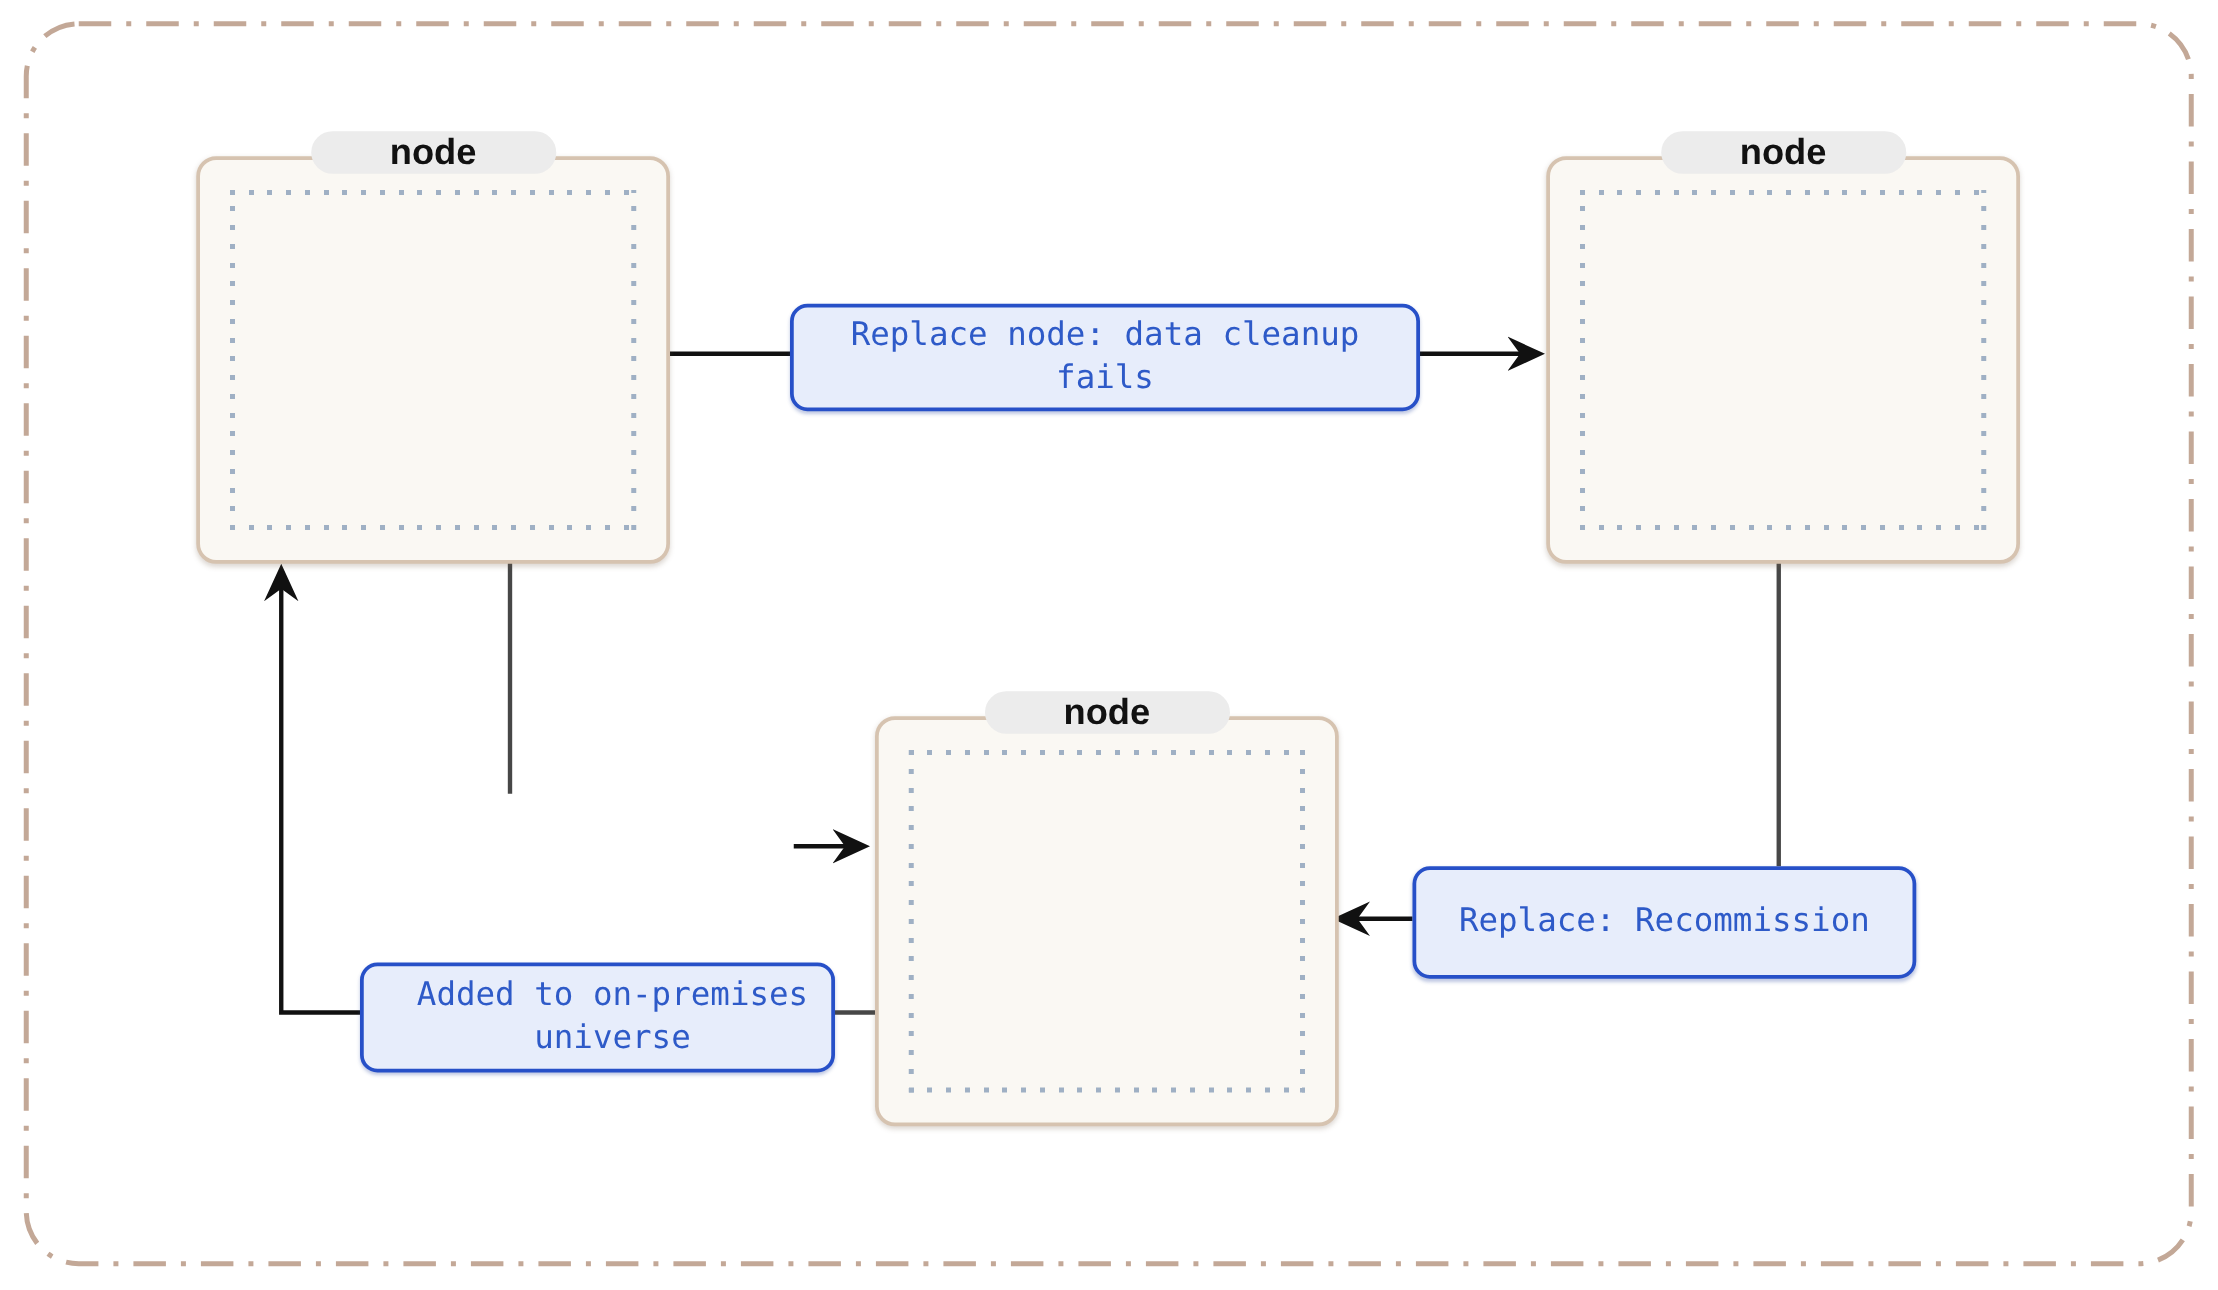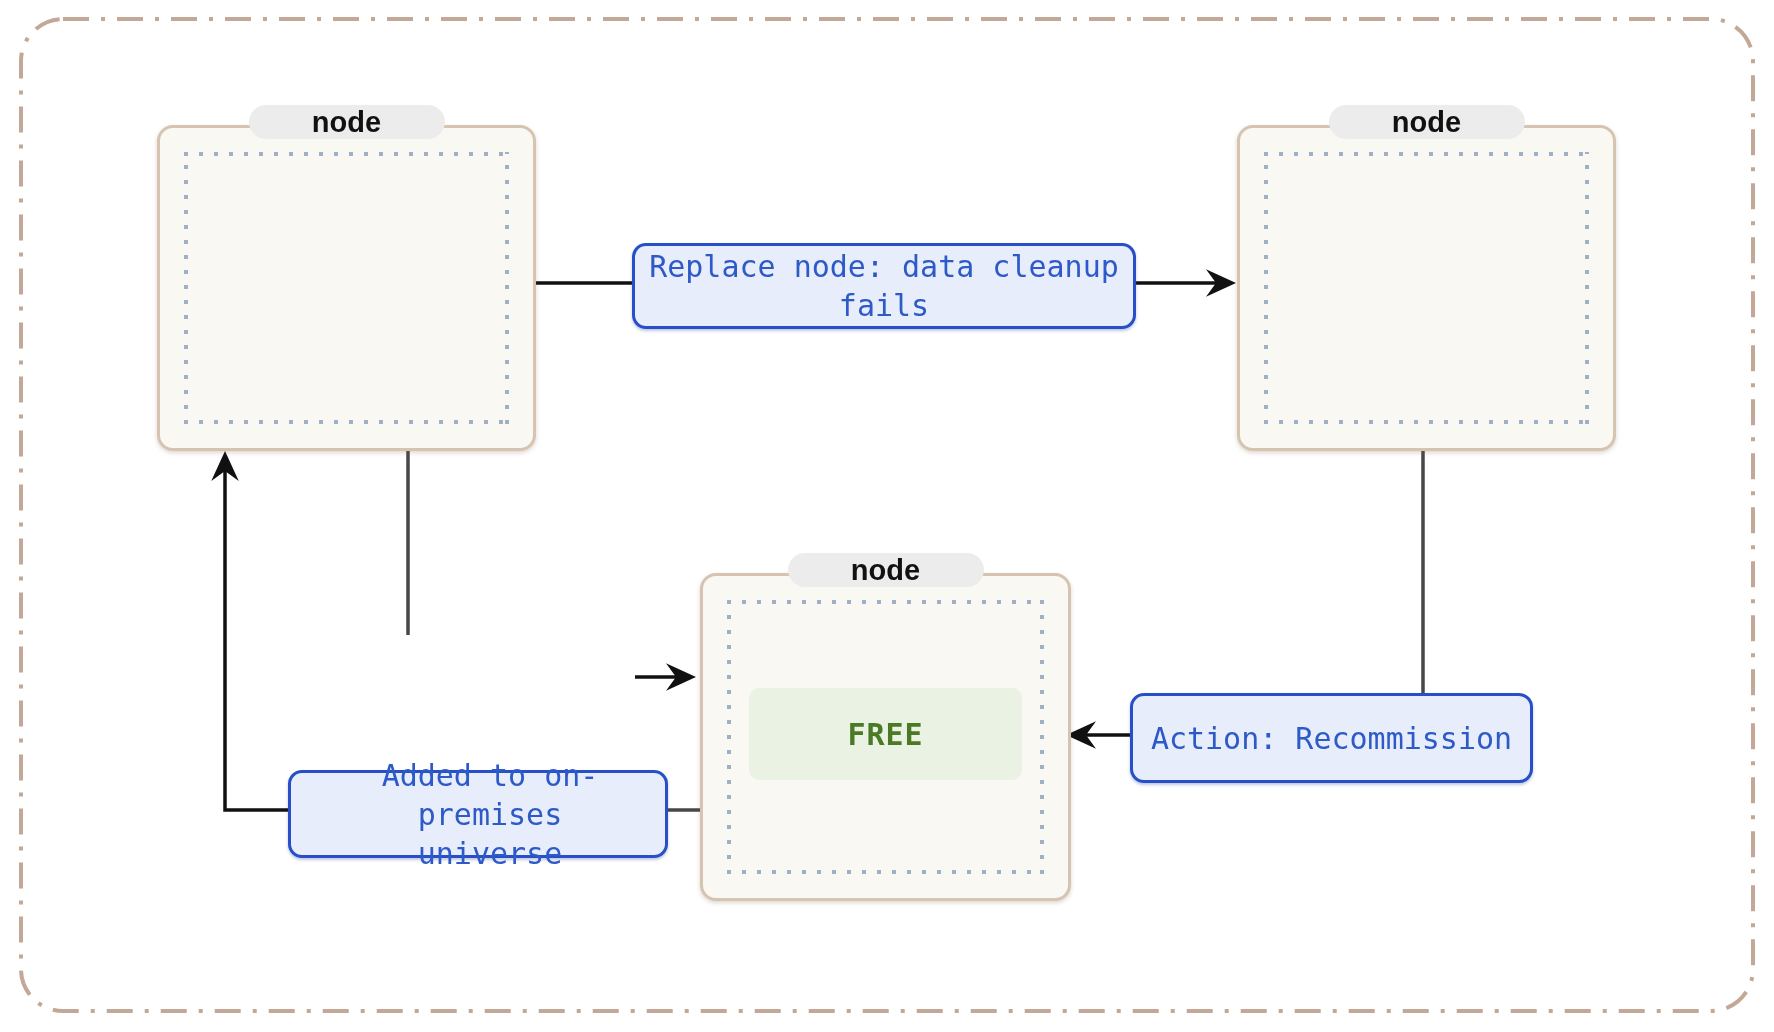--- a/index.html
+++ b/index.html
@@ -71,21 +71,21 @@
     white-space:nowrap;
   }
   .edge-label{
     position:absolute;z-index:2;
     background:var(--accent-blue-fill);
     border:3px solid var(--accent-blue-border);
     border-radius:14px;
     box-shadow:0 2px 3px rgba(40,70,160,0.3);
     display:flex;align-items:center;justify-content:center;
     text-align:center;
-    font-size:30px;line-height:1.3;
+    font-size:26px;line-height:1.3;
     color:var(--accent-blue-text);
     white-space:pre-line;
   }
   
   .n-in-use{left:157px;top:125px;width:373px;height:320px;}
   .n-decommissioned{left:1237px;top:125px;width:373px;height:320px;}
   .n-free{left:700px;top:573px;width:365px;height:322px;}
   
   .l-fail{left:632px;top:243px;width:498px;height:80px;}
   .l-success{left:290px;top:635px;width:345px;height:83px;}
@@ -131,25 +131,24 @@
       <span>node</span>
     </div>
     <div class="dotted"></div>
   </div>
 
   <div class="state-node n-free">
     <div class="badge">
       <span>node</span>
     </div>
     <div class="dotted"></div>
-    <div class="state-chip">FREE</div>
   </div>
 
   <div class="edge-label l-fail">Replace node: data cleanup
 fails</div>
 
 
   <div class="edge-label l-added">Added to on-premises
 universe</div>
 
-  <div class="edge-label l-recommission">Action: Recommission</div>
+  <div class="edge-label l-recommission">Replace: Recommission</div>
 
 </div>
 
 </body></html>

